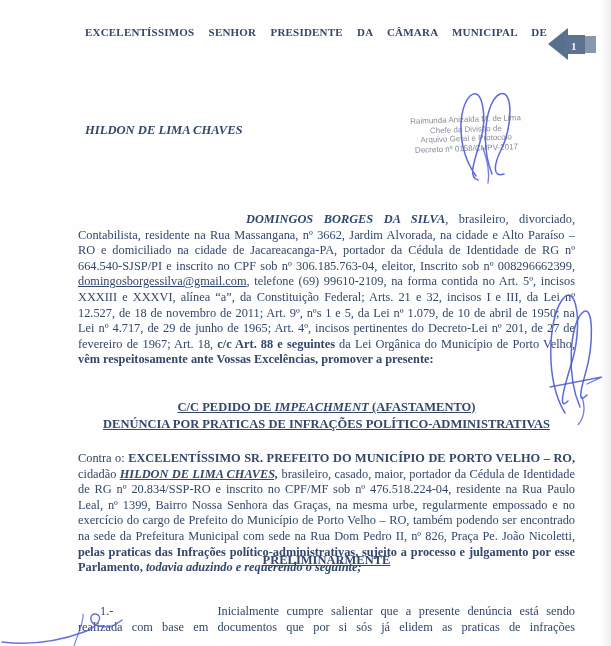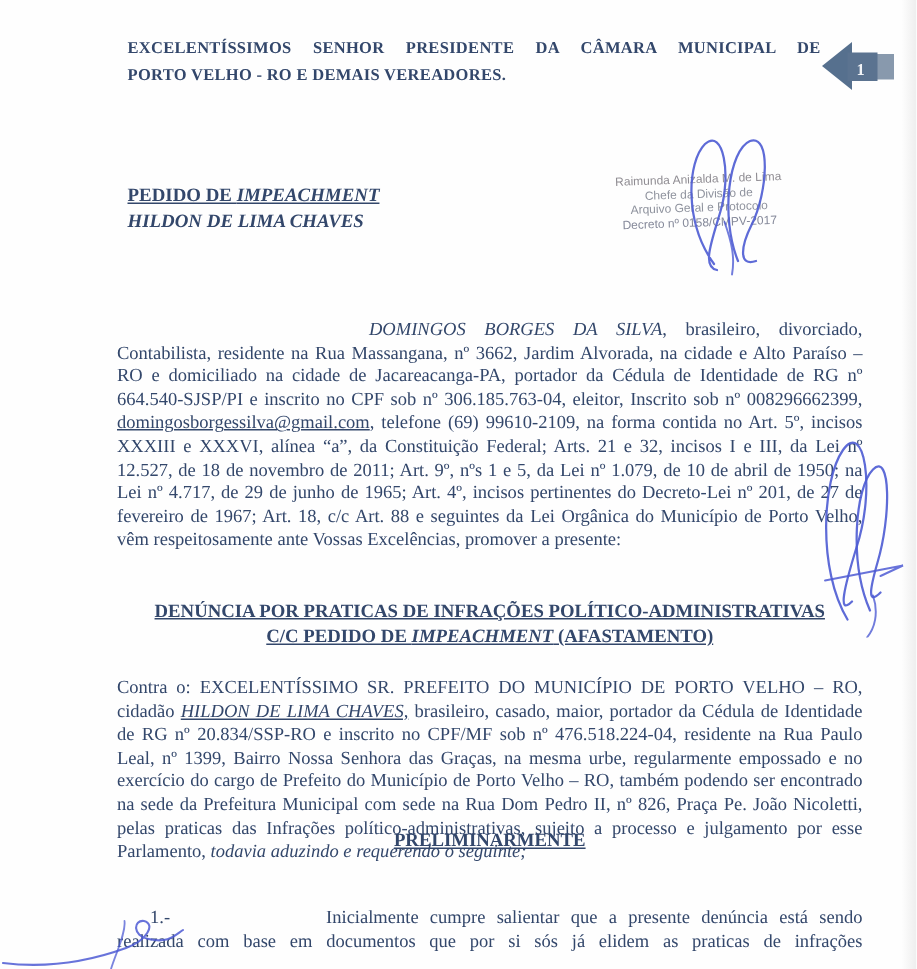--- a/index.html
+++ b/index.html
@@ -7,21 +7,21 @@
     width:611px;height:646px;overflow:hidden;background:#ffffff;
     font-family:"Liberation Serif","DejaVu Serif",serif;
   }
   .page{
     position:relative;width:611px;height:646px;background:#fefefe;color:#33476b;
   }
   .scan-edge{
     position:absolute;top:0;right:0;width:10px;height:646px;
     background:linear-gradient(to right,rgba(0,0,0,0),rgba(120,120,120,0.12));
   }
-  .b{font-weight:normal;margin-top:48px;}
+  .b{font-weight:bold;margin-top:48px;}
   .i{font-style:italic;}
   .u{text-decoration:underline;}
   .jlast{text-align:justify;text-align-last:justify;}
 
   .addr{
     position:absolute;top:23px;left:85px;width:462px;
     font-weight:bold;font-size:11px;line-height:18px;letter-spacing:.2px;
   }
   .arrow-badge{position:absolute;top:26px;left:547px;width:50px;height:37px;}
 
@@ -56,34 +56,32 @@
   .p-prelim{top:604px;text-indent:22px;text-align-last:justify;}
   .tab-gap{display:inline-block;width:104px;}
 </style>
 </head>
 <body>
 
 <div class="page">
 
   <div class="addr">
     <div class="jlast">EXCELENTÍSSIMOS SENHOR PRESIDENTE DA CÂMARA MUNICIPAL DE</div>
-    <div>PORTO VELHO - RO E DEMAIS VEREADORES.</div>
   </div>
 
   <div class="arrow-badge">
     <svg width="50" height="37" viewBox="0 0 50 37">
       <rect x="18" y="10" width="31" height="17" fill="#8899ad"></rect>
       <polygon points="1,18 21,2 21,34" fill="#56708e"></polygon>
       <rect x="18" y="9" width="20" height="19" fill="#5b7390"></rect>
       <text x="24" y="24" fill="#f2f4f7" font-size="11" font-weight="bold" font-family="Liberation Serif, serif">1</text>
     </svg>
   </div>
 
   <div class="title-block">
-    <div class="u"><span>PEDIDO DE </span><span class="i">IMPEACHMENT</span></div>
     <div class="i">HILDON DE LIMA CHAVES</div>
   </div>
 
   <div class="stamp">
     <div class="s1">Raimunda Anizalda M. de Lima</div>
     <div>Chefe da Divisão de</div>
     <div>Arquivo Geral e Protocolo</div>
     <div class="s4">Decreto nº 0158/CMPV-2017</div>
   </div>
 
@@ -100,22 +98,22 @@
   <div class="sig" style="top:285px;left:540px;">
     <svg width="68" height="140" viewBox="0 0 68 140">
       <path d="M 25,128 C 5,95 8,35 22,15 C 36,-5 44,40 31,80 C 23,106 18,126 28,116" fill="none" stroke="#4d5bd3" stroke-width="1.5" stroke-linecap="round" opacity="0.9"></path>
       <path d="M 40,122 C 26,90 30,40 42,28 C 54,16 54,60 45,90 C 41,104 37,120 47,110" fill="none" stroke="#4d5bd3" stroke-width="1.5" stroke-linecap="round" opacity="0.9"></path>
       <path d="M 10,102 L 62,92 L 47,99" fill="none" stroke="#4d5bd3" stroke-width="1.3" stroke-linecap="round" opacity="0.85"></path>
       <path d="M 42,112 C 46,124 43,134 38,140" fill="none" stroke="#4d5bd3" stroke-width="1.3" stroke-linecap="round" opacity="0.8"></path>
     </svg>
   </div>
 
   <div class="heading-center h-denuncia">
+    <div class="u"><span>C/C PEDIDO DE </span><span class="i">IMPEACHMENT</span><span> (AFASTAMENTO)</span></div>
     <div class="u">DENÚNCIA POR PRATICAS DE INFRAÇÕES POLÍTICO-ADMINISTRATIVAS</div>
-    <div class="u"><span>C/C PEDIDO DE </span><span class="i">IMPEACHMENT</span><span> (AFASTAMENTO)</span></div>
   </div>
 
   <p class="body-par p-against"><span>Contra o: </span><span class="b">EXCELENTÍSSIMO SR. PREFEITO DO MUNICÍPIO DE PORTO VELHO – RO, </span><span>cidadão </span><span class="b i u">HILDON DE LIMA CHAVES,</span><span> brasileiro, casado, maior, portador da Cédula de Identidade de  RG nº 20.834/SSP-RO e inscrito no CPF/MF sob nº 476.518.224-04, residente na Rua Paulo Leal, nº 1399, Bairro Nossa Senhora das Graças, na mesma urbe, regularmente empossado e no exercício do cargo de Prefeito do Município de Porto Velho – RO, também podendo ser encontrado na sede da Prefeitura Municipal com sede na Rua Dom Pedro II, nº 826, Praça Pe. João Nicoletti, </span><span class="b">pelas praticas das Infrações político-administrativas, sujeito a processo e julgamento por esse Parlamento, </span><span class="b i">todavia aduzindo e requerendo o seguinte;</span></p>
 
   <div class="heading-center h-prelim">
     <span class="u">PRELIMINARMENTE</span>
   </div>
 
   <p class="body-par p-prelim"><span>1.-</span><span class="tab-gap"></span><span>Inicialmente cumpre salientar que a presente denúncia está sendo realizada com base em documentos que por si sós já elidem as praticas de infrações</span></p>
 

